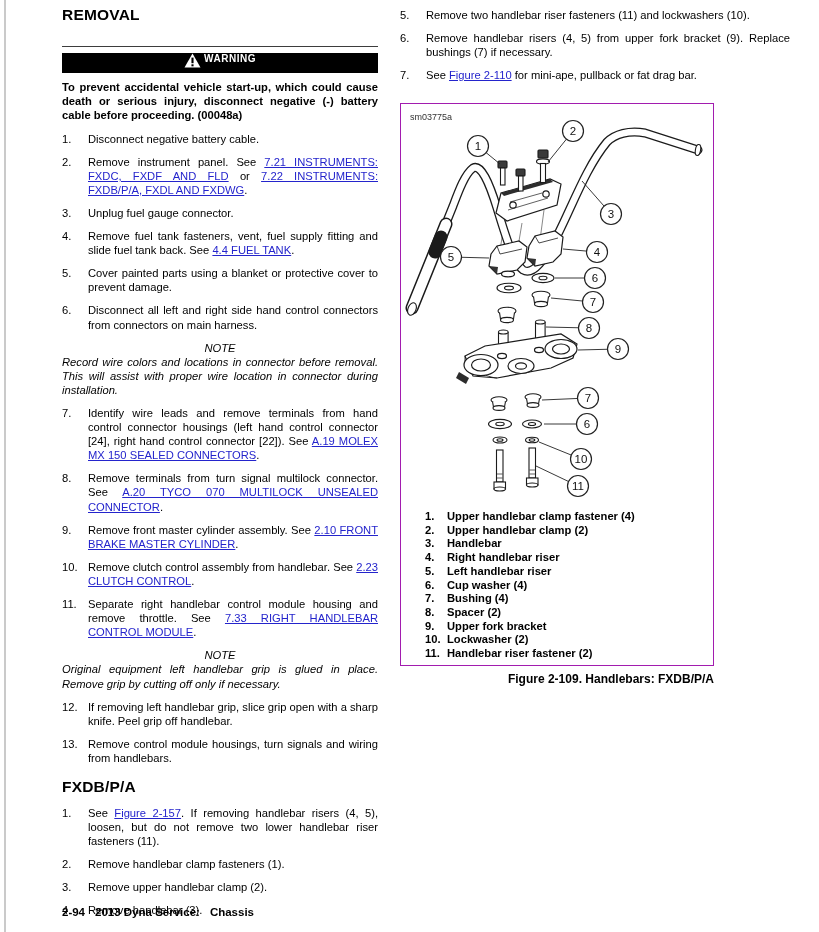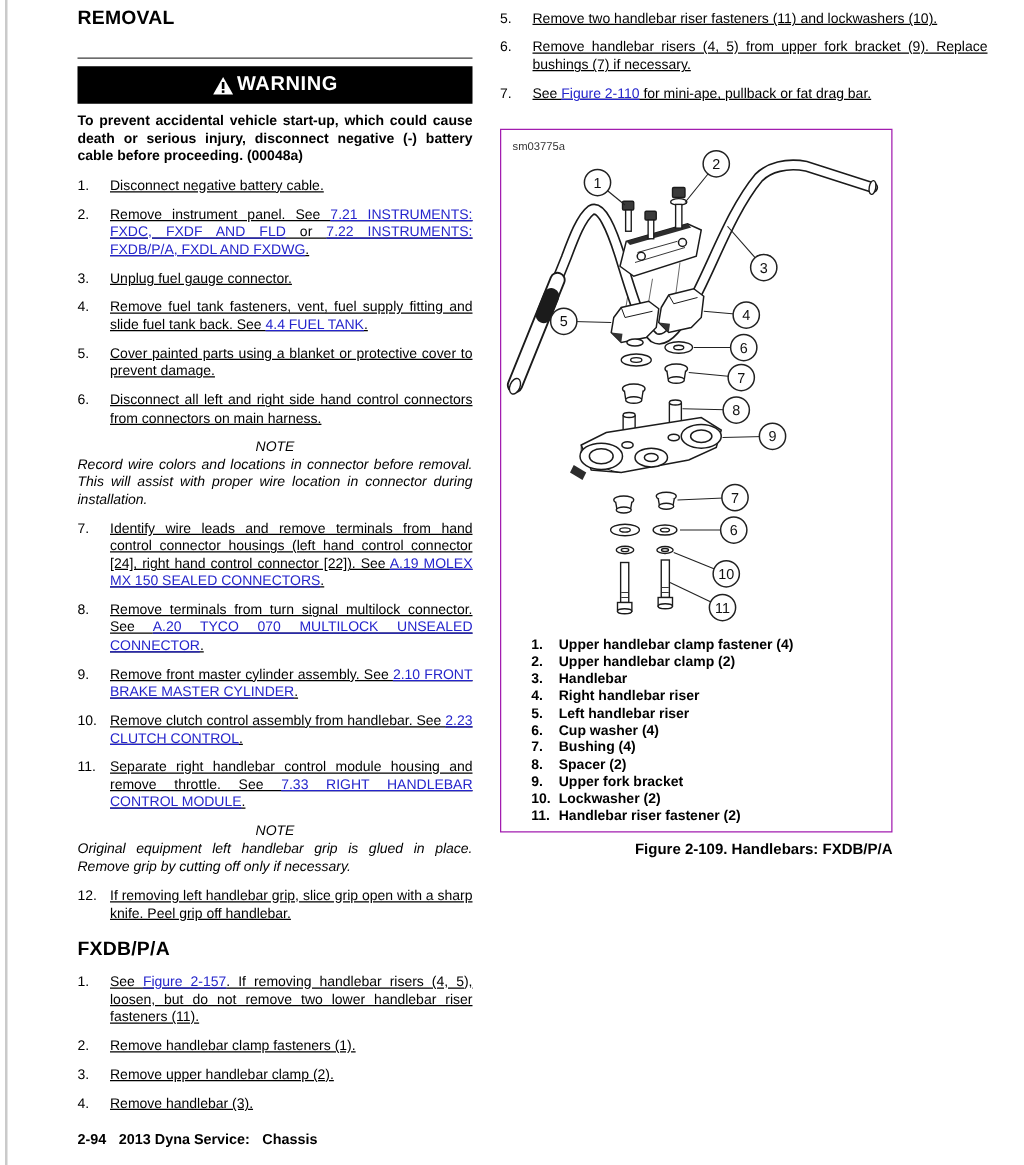--- a/index.html
+++ b/index.html
@@ -7,30 +7,30 @@
         font-family:"Liberation Sans",sans-serif;overflow:hidden;}
   .scan-line{position:absolute;left:4px;top:0;width:2px;height:100%;background:#cacaca;}
 
   .col-left{position:absolute;left:62px;top:6px;width:316px;}
   .col-right{position:absolute;left:400px;top:8px;width:390px;}
 
   h1.section,h2.section{font-size:15.5px;font-weight:bold;margin:0;letter-spacing:.2px;}
   h1.section{padding-bottom:22px;border-bottom:1.6px solid #3d3d3d;}
   h2.section{margin:13px 0 10px 0;}
 
-  .warn-bar{margin-top:6px;height:30px;background:#000;color:#fff;display:flex;
-            align-items:center;justify-content:center;gap:3px;font-weight:bold;
-            font-size:16px;letter-spacing:.5px;}
+  .warn-bar{margin-top:6px;height:20px;background:#000;color:#fff;display:flex;
+            align-items:flex-start;justify-content:center;gap:3px;font-weight:bold;
+            font-size:10px;letter-spacing:.5px;}
   .warn-icon svg{display:block;}
   .warn-text{font-weight:bold;font-size:11.2px;line-height:14.2px;text-align:justify;margin:7px 0 0 0;}
 
   .steps{margin-top:9px;}
   .li{display:flex;margin-bottom:9px;font-size:11.2px;line-height:14.1px;}
   .li .num{flex:0 0 26px;}
-  .li .body{flex:1;text-align:justify;text-decoration:underline;}
+  .li .body{flex:1;text-align:justify;}
   a.doc-link{color:#2424cc;text-decoration:underline;cursor:pointer;}
 
   .note{margin:1px 0 9px 0;font-style:italic;font-size:11.2px;line-height:14.1px;}
   .note-label{text-align:center;}
   .note p{margin:0;text-align:justify;}
 
   .figure-box{position:absolute;left:400px;top:103px;width:314px;height:563px;
               border:1px solid #a21caf;box-sizing:border-box;background:#fff;}
   .drawing-id{position:absolute;left:9px;top:8px;font-size:9px;color:#333;}
   svg.diagram{position:absolute;left:0;top:0;}
@@ -123,20 +123,24 @@
 
     <div class="note">
       <div class="note-label">NOTE</div>
       <p>Original equipment left handlebar grip is glued in place. Remove grip by cutting off only if necessary.</p>
     </div>
 
     <div class="steps">
         <div class="li">
           <span class="num">12.</span>
           <div class="body"><span>If removing left handlebar grip, slice grip open with a sharp knife. Peel grip off handlebar.</span></div>
+        </div>
+        <div class="li">
+          <span class="num">13.</span>
+          <div class="body"><span>Remove control module housings, turn signals and wiring from handlebars.</span></div>
         </div>
       </div>
 
     <h2 class="section">FXDB/P/A</h2>
 
     <div class="steps">
         <div class="li">
           <span class="num">1.</span>
           <div class="body"><span>See </span><a class="doc-link" href="#">Figure 2-157</a><span>. If removing handlebar risers (4, 5), loosen, but do not remove two lower handlebar riser fasteners (11).</span></div>
         </div>

